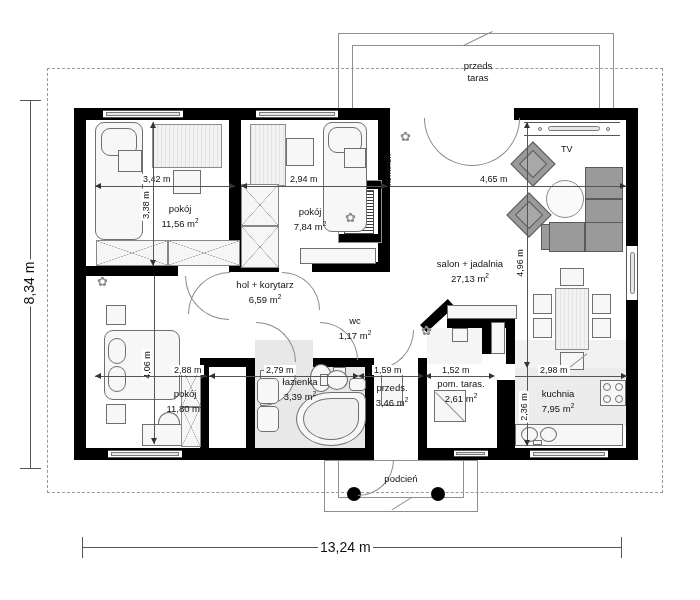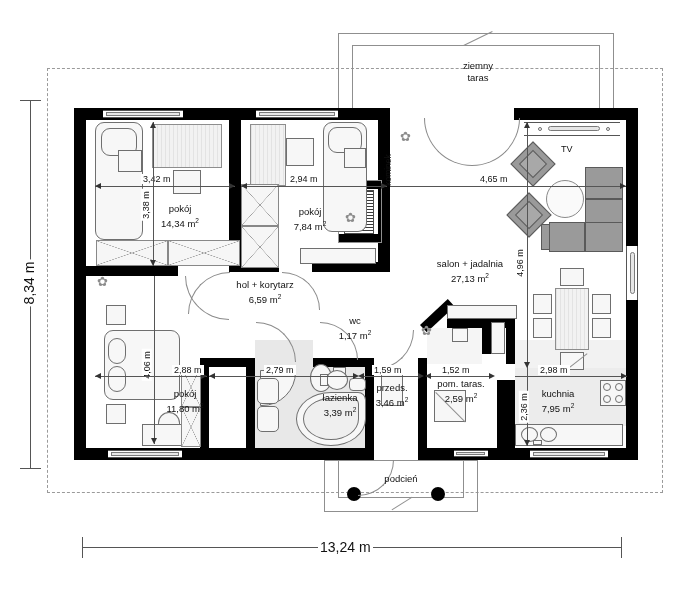--- a/index.html
+++ b/index.html
@@ -66,21 +66,21 @@
   <div class="dashbox" style="left:47px;top:68px;width:616px;height:425px;"></div>
 
   <div class="thinline" style="left:338px;top:33px;width:276px;height:1px;"></div>
   <div class="thinline" style="left:338px;top:33px;width:1px;height:77px;"></div>
   <div class="thinline" style="left:613px;top:33px;width:1px;height:77px;"></div>
   <div class="thinline" style="left:352px;top:45px;width:248px;height:1px;"></div>
   <div class="thinline" style="left:352px;top:45px;width:1px;height:65px;"></div>
   <div class="thinline" style="left:599px;top:45px;width:1px;height:65px;"></div>
   <div class="thinline" style="left:462px;top:38px;width:32px;height:1px;transform:rotate(-26deg);"></div>
   <div class="lbl two" style="left:438px;top:60px;width:80px;">
-    <span>ziemny</span><br>
+    <span>przeds</span><br>
     <span>taras</span>
   </div>
 
   <div class="room-fill" style="left:74px;top:108px;width:564px;height:352px;"></div>
 
   <div class="wall" style="left:74px;top:108px;width:160px;height:12px;"></div>
   <div class="wall" style="left:234px;top:108px;width:144px;height:12px;"></div>
   <div class="wall" style="left:514px;top:108px;width:124px;height:12px;"></div>
 
   <div class="win" style="left:103px;top:110px;width:80px;height:8px;"></div>
@@ -157,21 +157,21 @@
 
   <div class="fur r8" style="left:95px;top:122px;width:48px;height:118px;"></div>
   <div class="fur r8" style="left:101px;top:128px;width:36px;height:28px;"></div>
   <div class="fur" style="left:118px;top:150px;width:24px;height:22px;"></div>
   <div class="fur wood" style="left:152px;top:124px;width:70px;height:44px;"></div>
   <div class="fur" style="left:173px;top:170px;width:28px;height:24px;"></div>
   <div class="xbox" style="left:96px;top:240px;width:72px;height:26px;"></div>
   <div class="xbox" style="left:168px;top:240px;width:72px;height:26px;"></div>
   <div class="lbl two" style="left:135px;top:203px;width:90px;">
     <span>pokój</span><br>
-    <span>14,34 m</span><sup>2</sup>
+    <span>11,56 m</span><sup>2</sup>
   </div>
 
   <div class="fur wood" style="left:250px;top:124px;width:36px;height:62px;"></div>
   <div class="fur" style="left:286px;top:138px;width:28px;height:28px;"></div>
   <div class="fur r8" style="left:323px;top:122px;width:44px;height:110px;"></div>
   <div class="fur r8" style="left:328px;top:127px;width:34px;height:26px;"></div>
   <div class="fur" style="left:344px;top:148px;width:22px;height:20px;"></div>
   <div class="fur" style="left:300px;top:248px;width:76px;height:16px;"></div>
   <div class="xbox" style="left:241px;top:184px;width:38px;height:42px;"></div>
   <div class="xbox" style="left:241px;top:226px;width:38px;height:42px;"></div>
@@ -241,21 +241,21 @@
   <div class="fur" style="left:592px;top:294px;width:19px;height:20px;"></div>
   <div class="fur" style="left:592px;top:318px;width:19px;height:20px;"></div>
 
   <div class="fur" style="left:260px;top:370px;width:36px;height:36px;border-bottom-right-radius:34px;"></div>
   <div class="fur" style="left:257px;top:378px;width:22px;height:26px;border-radius:5px;"></div>
   <div class="fur" style="left:257px;top:406px;width:22px;height:26px;border-radius:5px;"></div>
   <div class="fur round" style="left:296px;top:392px;width:70px;height:54px;border-radius:50% 8px 50% 50%;"></div>
   <div class="fur round" style="left:303px;top:398px;width:56px;height:42px;border-radius:50% 6px 50% 50%;background:#efefef;"></div>
   <div class="fur round" style="left:310px;top:364px;width:22px;height:28px;"></div>
   <div class="fur" style="left:333px;top:367px;width:13px;height:16px;"></div>
-  <div class="lbl two" style="left:255px;top:392px;width:90px;margin-left:40px;">
+  <div class="lbl two" style="left:255px;top:376px;width:90px;">
     <span>łazienka</span><br>
     <span>3,39 m</span><sup>2</sup>
   </div>
 
   <div class="fur round" style="left:326px;top:370px;width:22px;height:20px;"></div>
   <div class="fur" style="left:320px;top:374px;width:8px;height:12px;"></div>
   <div class="fur r4" style="left:349px;top:378px;width:17px;height:13px;"></div>
   <div class="lbl two" style="left:320px;top:315px;width:70px;">
     <span>wc</span><br>
     <span>1,17 m</span><sup>2</sup>
@@ -265,21 +265,21 @@
   <div class="lbl two" style="left:347px;top:382px;width:90px;">
     <span>przeds.</span><br>
     <span>3,46 m</span><sup>2</sup>
   </div>
 
   <div class="fur" style="left:452px;top:328px;width:16px;height:14px;"></div>
   <div class="fur" style="left:434px;top:390px;width:32px;height:32px;"></div>
   <div class="thinline" style="left:436px;top:392px;width:42px;height:1px;transform:rotate(45deg);transform-origin:left top;"></div>
   <div class="lbl two" style="left:413px;top:378px;width:96px;">
     <span>pom. taras.</span><br>
-    <span>2,59 m</span><sup>2</sup>
+    <span>2,61 m</span><sup>2</sup>
   </div>
   <div class="plant" style="left:421px;top:324px;">✿</div>
 
   <div class="fur" style="left:447px;top:305px;width:70px;height:14px;"></div>
   <div class="fur" style="left:491px;top:322px;width:14px;height:32px;"></div>
 
   <div class="fur" style="left:515px;top:424px;width:108px;height:22px;"></div>
   <div class="fur round" style="left:521px;top:427px;width:17px;height:15px;"></div>
   <div class="fur round" style="left:540px;top:427px;width:17px;height:15px;"></div>
   <div class="fur" style="left:533px;top:440px;width:9px;height:5px;"></div>

